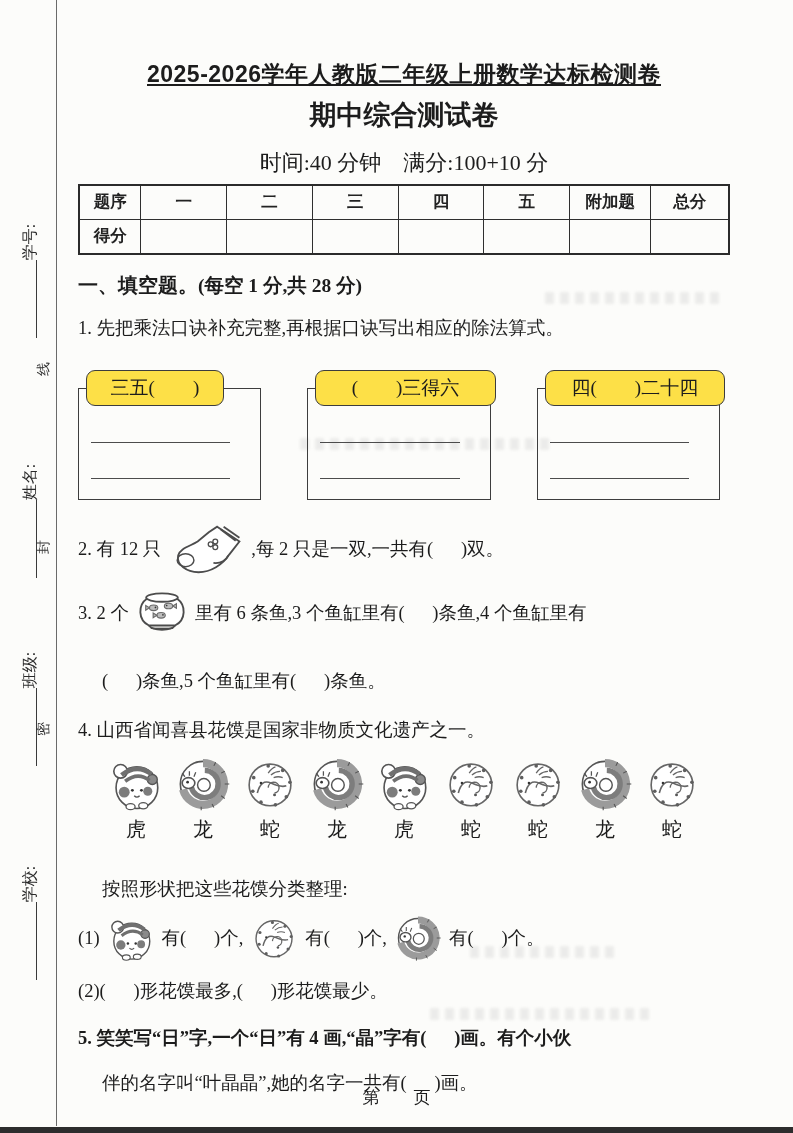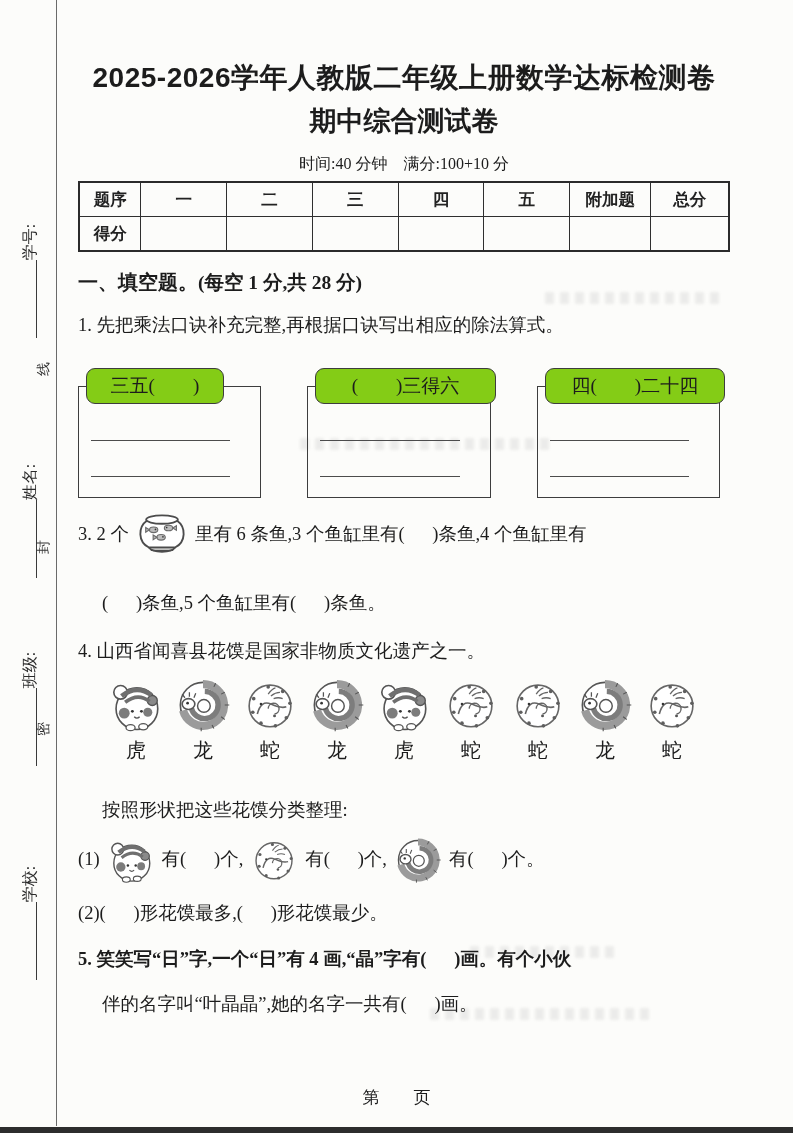--- a/index.html
+++ b/index.html
@@ -16,23 +16,23 @@
     transform:rotate(-90deg); white-space:nowrap;
   }
   .mlabel .blank{display:inline-block; width:78px; border-bottom:1.2px solid #3a3a3a; height:14px; vertical-align:-2px;}
   .seal-char{
     position:absolute; left:37px; font-size:14px; color:#333;
     transform:rotate(-90deg); white-space:nowrap;
   }
   
   .content{position:absolute; left:78px; top:60px; width:652px;}
   .title{ text-align:center; font-family:"Liberation Sans","DejaVu Sans",sans-serif; font-weight:bold; }
-  .title1{font-size:28px; letter-spacing:.5px; line-height:1.25; margin:0;}
+  .title1{font-size:23px; letter-spacing:.5px; line-height:1.25; margin:0;text-decoration:underline;}
   .title2{font-size:27px; margin:8px 0 0 0;}
-  .meta{text-align:center; font-size:16px; margin-top:15px; white-space:pre-wrap;}
+  .meta{text-align:center; font-size:22px; margin-top:15px; white-space:pre-wrap;}
   
   table.score{width:100%; border-collapse:collapse; margin-top:6px; table-layout:fixed;
     font-family:"Liberation Sans","DejaVu Sans",sans-serif;}
   table.score{border:2.4px solid #2b2b2b;}
   table.score td{border:1.5px solid #2f2f2f; height:31px; text-align:center; font-size:16.5px; font-weight:600; color:#222;}
   td.rowhead{font-weight:bold;}
   
   .sec-heading{margin-top:17px; font-size:19.5px; white-space:pre-wrap;}
   .sec-heading .hb{font-family:"Liberation Sans","DejaVu Sans",sans-serif; font-weight:bold; font-size:20px;}
   .sec-heading .hr2{font-weight:600;}
@@ -40,21 +40,21 @@
   .q .iseg{vertical-align:middle;}
   .indent{padding-left:24px;}
   .qrow{display:flex; align-items:center; flex-wrap:nowrap;}
   svg.inline-icon{flex:0 0 auto; margin:0 6px; vertical-align:middle;}
   
   .boxes{display:flex; gap:36px; margin-top:30px; height:128px;}
   .kbox{position:relative; flex:1;}
   .kbox .body{position:absolute; left:0; right:10px; top:16px; bottom:0; border:1.7px solid #3d3d3d; background:transparent;}
   .kbox .tab{
     position:absolute; top:-2px; left:8px; z-index:2; height:34px; line-height:34px;
-    border:1.7px solid #3d3d3d; border-radius:9px; background:#84cc16;
+    border:1.7px solid #3d3d3d; border-radius:9px; background:#fde047;
     text-align:center; font-size:19px; white-space:pre; padding:0 8px;
   }
   .tab-narrow{width:62%;} .tab-wide{width:84%;}
   .kbox .wline{position:absolute; left:12px; right:30px; border-bottom:1.7px solid #4c4c4c;}
   .wline.l1{bottom:56px;} .wline.l2{bottom:20px;}
   
   .buns-row{display:flex; justify-content:center; gap:3px; margin-top:10px;}
   .bun{width:64px; text-align:center;}
   .bun svg{display:block; margin:0 auto;}
   .bun-label{font-size:20px; display:block; margin-top:3px;}
@@ -229,20 +229,27 @@
       </div>
       <div class="kbox">
         <div class="tab tab-wide">四(        )二十四</div>
         <div class="body">
           <div class="wline l1"></div>
           <div class="wline l2"></div>
         </div>
       </div>
     </div>
 
+    <p class="q qrow" style="margin-top:22px;">
+      <span class="iseg">2. 有 12 只</span>
+      <svg class="inline-icon" width="78" height="54">
+          <use href="#sym-sock"></use>
+        </svg>
+      <span class="iseg">,每 2 只是一双,一共有(      )双。</span>
+    </p>
 
     <p class="q qrow" style="margin-top:14px;">
       <span class="iseg">3. 2 个</span>
       <svg class="inline-icon" width="54" height="45">
           <use href="#sym-bowl"></use>
         </svg>
       <span class="iseg">里有 6 条鱼,3 个鱼缸里有(      )条鱼,4 个鱼缸里有</span>
     </p>
     <p class="q indent" style="margin-top:32px;">(      )条鱼,5 个鱼缸里有(      )条鱼。</p>
 

